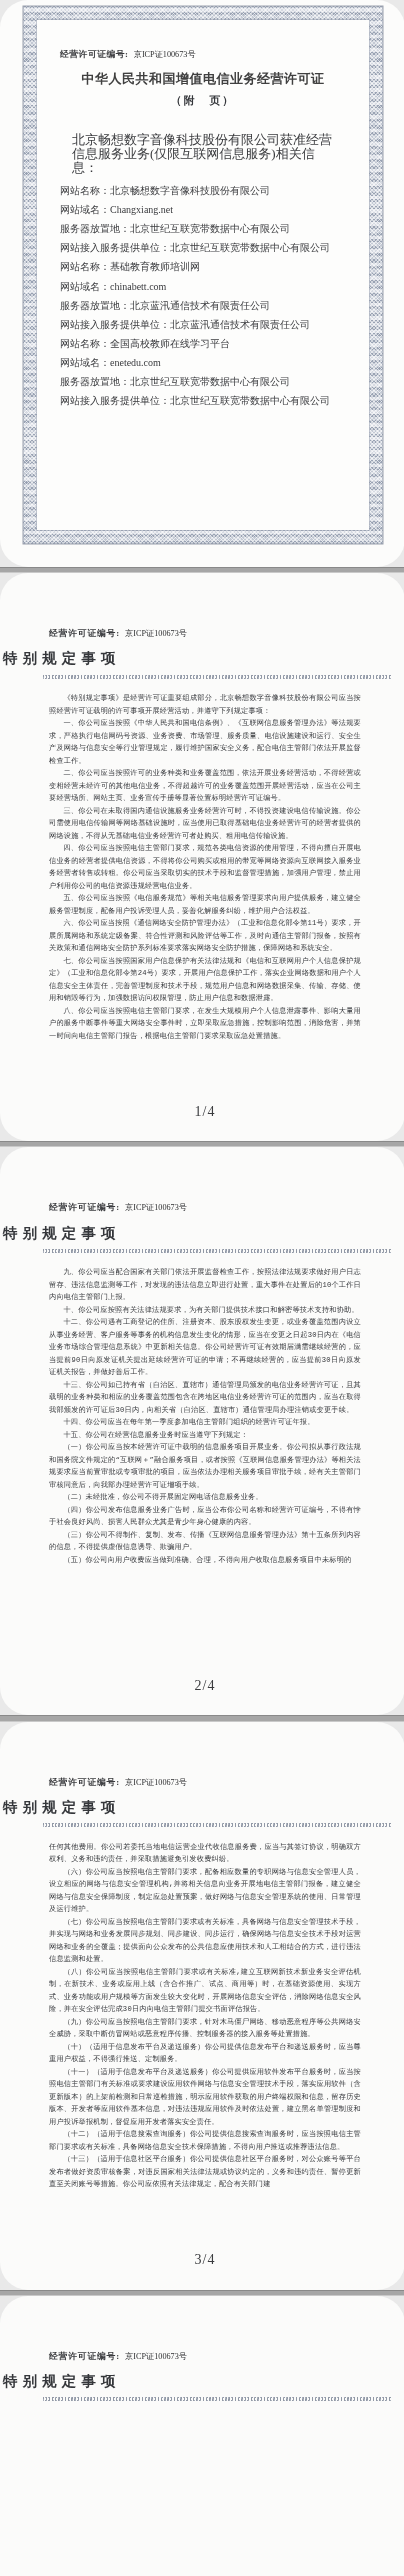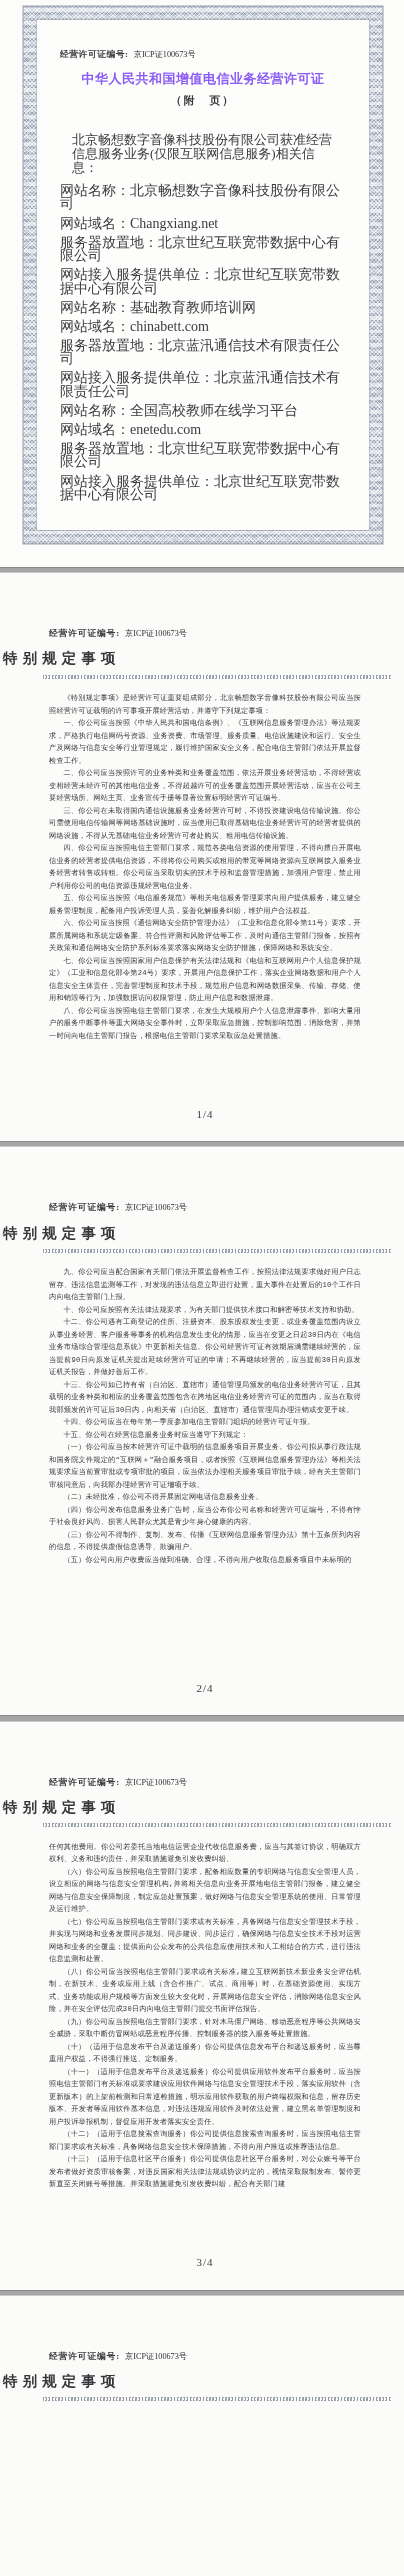--- a/index.html
+++ b/index.html
@@ -1,59 +1,59 @@
 <!DOCTYPE html>
 <html style="font-size:8.2px"><head>
 <meta charset="utf-8">
 <style>
   html, body { margin:0; padding:0; background:#e9e9e9; }
   body { width:405px; }
   .canvas { width:405px; font-family:"Liberation Serif","DejaVu Serif",serif; color:#3a3b3e; }
 
-  .sheet { position:relative; background:#fbfbfa; overflow:hidden; }
+  .sheet { position:relative; background:#fbfbfa; overflow:hidden;border-radius:28px; }
   .sheet.cert { height:567px; background:#fcfcfb; }
   .gap { height:6.2px; background:#a6a6a6; border-top:1px solid #898989; border-bottom:0.5px solid #c9c9c9; box-sizing:border-box; }
 
   
   .cert-frame { position:absolute; left:23px; top:6.2px; width:360px; height:538px; box-sizing:border-box;
     background:
       repeating-linear-gradient(45deg, rgba(255,255,255,.55) 0 1px, rgba(255,255,255,0) 1px 2.6px),
       repeating-linear-gradient(-45deg, rgba(255,255,255,.55) 0 1px, rgba(255,255,255,0) 1px 2.6px),
       repeating-linear-gradient(0deg, #9aa3b4 0 3.1px, #c3c9d4 3.1px 6.7px, #99a2b3 6.7px 9.8px, #d6dae2 9.8px 13.4px);
     box-shadow: 0 0 0 0.5px #9aa0ad, inset 0 0 0 0.5px #8f97a6;
   }
   .cert-inner { position:absolute; left:14px; top:14px; right:14px; bottom:14px; background:#fdfdfc;
     box-shadow:0 0 0 0.5px #98a0af; padding:29px 23px 0 23px; box-sizing:border-box; }
 
   .cert-number { font-size:8.8px; }
   .cert-number .lbl { font-weight:bold; letter-spacing:0.5px; }
   .cert-number .num { margin-left:5.2px; font-size:8.2px; color:#2e2f31; }
-  .cert-title { margin:9.3px 0 0; text-align:center; font-size:13px; letter-spacing:0.5px; font-weight:bold; color:#8b5cf6; }
+  .cert-title { margin:9.3px 0 0; text-align:center; font-size:13px; letter-spacing:0.5px; font-weight:bold; color:#404040; }
   .cert-subtitle { text-align:center; font-size:10.8px; font-weight:bold; margin-top:5.2px; letter-spacing:2.1px; color:#35373b;font-family:Liberation Serif, serif; }
   .cert-intro { font-size:13px; line-height:14.4px; margin:25px 12px 0; }
   .cert-rows { margin-top:8.2px; }
-  .cert-row { font-size:14px; line-height:13.4px; margin:0 0 5.7px; }
+  .cert-row { font-size:10px; line-height:13.4px; margin:0 0 5.7px; }
 
   
   .prov { height:568px; }
   .prov.pg5 { height:577px; }
   .prov-header { margin:55px 0 0 49px; font-size:8.8px; }
   .prov-header .lbl { font-weight:bold; letter-spacing:0.8px; }
   .prov-header .num { margin-left:5.2px; font-size:8.2px; color:#2e2f31; }
   .prov-title { text-align:left; font-size:14.4px; font-weight:bold; letter-spacing:5.2px; margin:9.3px 0 0 3.1px; color:#35373b; }
   .zigzag { height:4.1px; margin:6.2px 13.4px 0 43px;
     background:
       repeating-linear-gradient(105deg, #9299a6 0 1px, rgba(146,153,166,0) 1px 3.1px),
       repeating-linear-gradient(75deg, #aab0bc 0 1px, rgba(170,176,188,0) 1px 3.1px);
   }
   .prov-body { width:312px; margin:13.4px 0 0 49px; font-size:7.2px; line-height:12.5px; text-align:justify; letter-spacing:0.2px; color:#36383c;font-family:Liberation Mono, monospace; }
   .para { margin:0; text-indent:2em; }
   .prov.pg4 .prov-body .para:first-child,
   .prov.pg5 .prov-body .para:first-child { text-indent:0; }
-  .page-num { position:absolute; bottom:21.6px; left:49px; width:312px; text-align:center; font-size:11px; letter-spacing:1px; color:#3a3b3e; }
+  .page-num { position:absolute; bottom:21.6px; left:49px; width:312px; text-align:center; font-size:14px; letter-spacing:1px; color:#3a3b3e; }
 </style>
 </head>
 <body>
 
 <div class="canvas">
 
   <section class="sheet cert">
     <div class="cert-frame">
       <div class="cert-inner">
         <div class="cert-number">
@@ -140,21 +140,21 @@
     <div class="prov-body">
 
     <p class="para">任何其他费用。你公司若委托当地电信运营企业代收信息服务费，应当与其签订协议，明确双方权利、义务和违约责任，并采取措施避免引发收费纠纷。</p>
         <p class="para">（六）你公司应当按照电信主管部门要求，配备相应数量的专职网络与信息安全管理人员，设立相应的网络与信息安全管理机构,并将相关信息向业务开展地电信主管部门报备，建立健全网络与信息安全保障制度，制定应急处置预案，做好网络与信息安全管理系统的使用、日常管理及运行维护。</p>
         <p class="para">（七）你公司应当按照电信主管部门要求或有关标准，具备网络与信息安全管理技术手段，并实现与网络和业务发展同步规划、同步建设、同步运行，确保网络与信息安全技术手段对运营网络和业务的全覆盖；提供面向公众发布的公共信息应使用技术和人工相结合的方式，进行违法信息监测和处置。</p>
         <p class="para">（八）你公司应当按照电信主管部门要求或有关标准,建立互联网新技术新业务安全评估机制，在新技术、业务或应用上线（含合作推广、试点、商用等）时，在基础资源使用、实现方式、业务功能或用户规模等方面发生较大变化时，开展网络信息安全评估，消除网络信息安全风险，并在安全评估完成30日内向电信主管部门提交书面评估报告。</p>
         <p class="para">（九）你公司应当按照电信主管部门要求，针对木马僵尸网络、移动恶意程序等公共网络安全威胁，采取中断仿冒网站或恶意程序传播、控制服务器的接入服务等处置措施。</p>
         <p class="para">（十）（适用于信息发布平台及递送服务）你公司提供信息发布平台和递送服务时，应当尊重用户权益，不得强行推送、定制服务。</p>
         <p class="para">（十一）（适用于信息发布平台及递送服务）你公司提供应用软件发布平台服务时，应当按照电信主管部门有关标准或要求建设应用软件网络与信息安全管理技术手段，落实应用软件（含更新版本）的上架前检测和日常巡检措施，明示应用软件获取的用户终端权限和信息，留存历史版本、开发者等应用软件基本信息，对违法违规应用软件及时依法处置，建立黑名单管理制度和用户投诉举报机制，督促应用开发者落实安全责任。</p>
         <p class="para">（十二）（适用于信息搜索查询服务）你公司提供信息搜索查询服务时，应当按照电信主管部门要求或有关标准，具备网络信息安全技术保障措施，不得向用户推送或推荐违法信息。</p>
-        <p class="para">（十三）（适用于信息社区平台服务）你公司提供信息社区平台服务时，对公众账号等平台发布者做好资质审核备案，对违反国家相关法律法规或协议约定的，视情采取限制发布、暂停更新直至关闭账号等措施。并采取措施避免引发收费纠纷，配合有关部门建</p>
+        <p class="para">（十三）（适用于信息社区平台服务）你公司提供信息社区平台服务时，对公众账号等平台发布者做好资质审核备案，对违反国家相关法律法规或协议约定的，义务和违约责任、暂停更新直至关闭账号等措施。你公司应依照有关法律规定，配合有关部门建</p>
       </div>
     <div class="page-num">3/4</div>
   </section>
 
   <div class="gap"></div>
 
   <section class="sheet prov pg5">
     <div class="prov-header">
       <span class="lbl">经营许可证编号:</span><span class="num">京ICP证100673号</span>
     </div>

